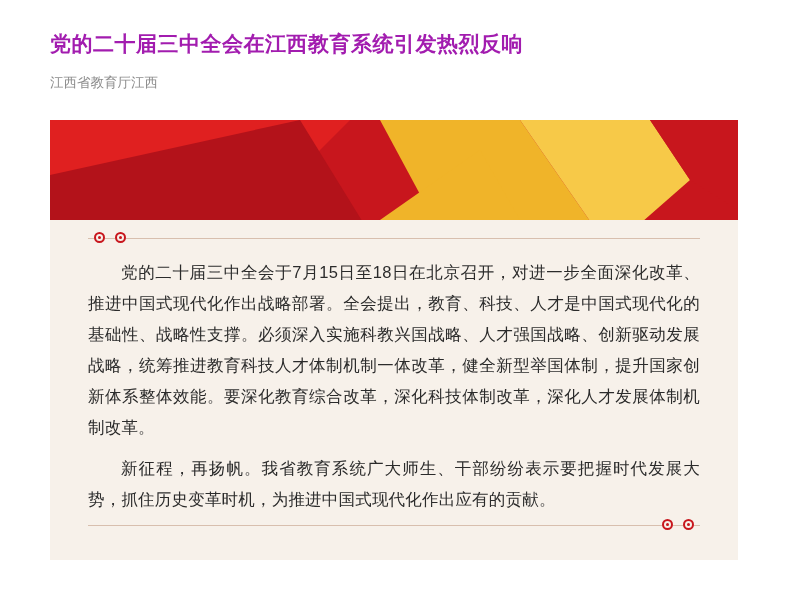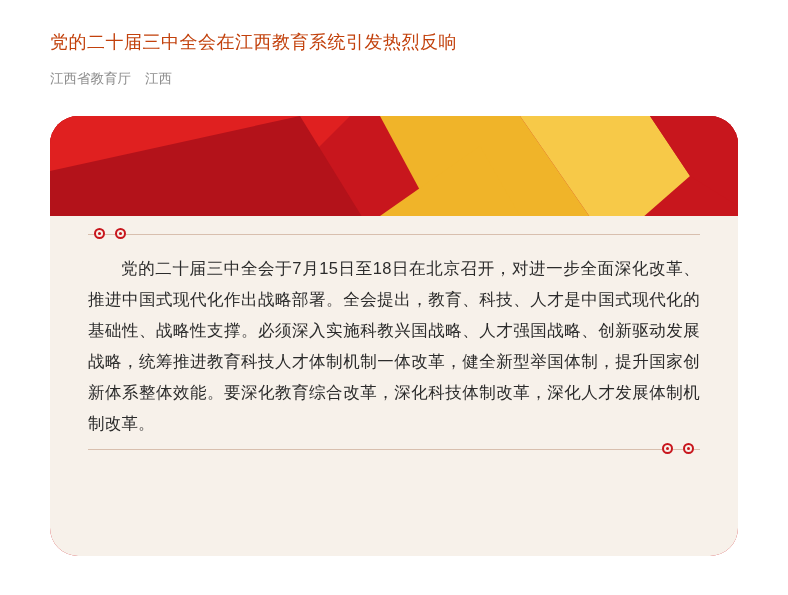--- a/index.html
+++ b/index.html
@@ -15,47 +15,46 @@
     overflow: hidden;
   }
   .page {
     position: relative;
     width: 788px;
     height: 595px;
     box-sizing: border-box;
     padding: 0 50px;
   }
   .article-title {
-    font-size: 18px;
-    font-weight: normal;
-    color: #c2410c;
+    font-size: 21px;
+    font-weight: bold;
+    color: #a21caf;
     letter-spacing: 0.5px;
     padding-top: 14px;
     line-height: 32px;
   }
   .meta-row {
     margin-top: 12px;
     font-size: 13.5px;
     color: #8c8c8c;
     display: flex;
     align-items: center;
-    gap: 14px;
+    gap: 0;
   }
   .meta-row span {
     white-space: nowrap;
   }
   
   .poster {
     position: relative;
     margin-top: 28px;
     width: 688px;
     height: 440px;
     background: #c8161d;
     overflow: hidden;
-    border-radius: 28px;
   }
   .poster-top {
     position: absolute;
     left: 0; top: 0;
     width: 100%;
     height: 120px;
     overflow: hidden;
   }
   .poster-top svg { display: block; }
   .poster-body {
@@ -150,20 +149,21 @@
 
       <div class="rule top">
         <div class="dots left">
           <span class="dot"></span>
           <span class="dot"></span>
         </div>
       </div>
 
       <div class="body-text">
         <p>党的二十届三中全会于7月15日至18日在北京召开，对进一步全面深化改革、推进中国式现代化作出战略部署。全会提出，教育、科技、人才是中国式现代化的基础性、战略性支撑。必须深入实施科教兴国战略、人才强国战略、创新驱动发展战略，统筹推进教育科技人才体制机制一体改革，健全新型举国体制，提升国家创新体系整体效能。要深化教育综合改革，深化科技体制改革，深化人才发展体制机制改革。</p>
+        <p>新征程，再扬帆。我省教育系统广大师生、干部纷纷表示要把握时代发展大势，抓住历史变革时机，为推进中国式现代化作出应有的贡献。</p>
       </div>
 
       <div class="rule bottom">
         <div class="dots right">
           <span class="dot"></span>
           <span class="dot"></span>
         </div>
       </div>
 
     </div>

